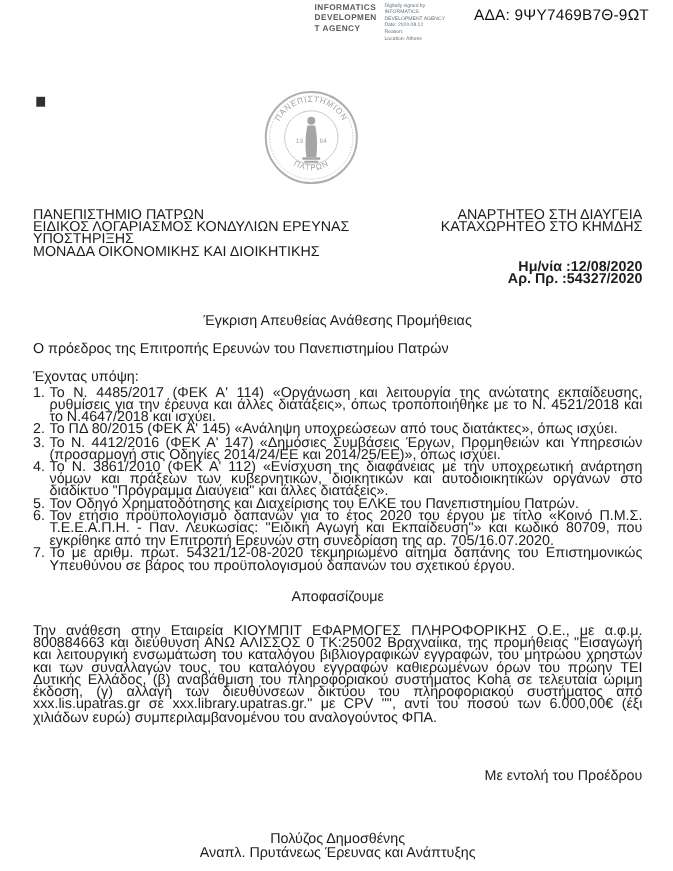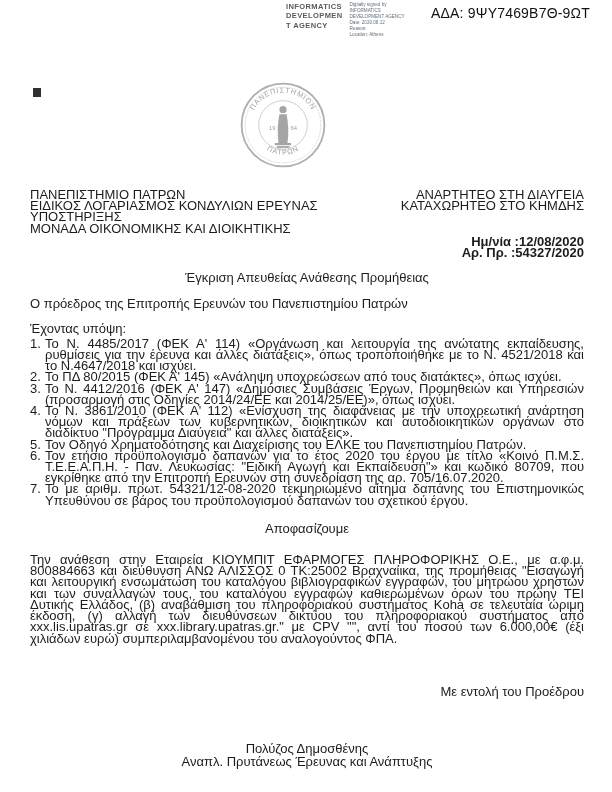--- a/index.html
+++ b/index.html
@@ -19,21 +19,21 @@
 
   .scan-mark { position:absolute; left:33px; top:88px; width:8px; height:9px; background:#303030; }
 
   .seal { position:absolute; left:238px; top:80px; width:90px; height:90px; opacity:.8; }
 
   .content { position:absolute; left:30px; top:189px; width:554px; font-size:13px; line-height:11.2px; }
   .header-row { display:flex; justify-content:space-between; }
   .h-left span, .h-right span { display:block; }
   .h-right { text-align:right; }
   .meta { text-align:right; margin-top:2px; font-weight:700; }
-  .title { text-align:center; margin-top:14px; }
+  .title { text-align:center; margin-top:27px; }
   .intro { margin-top:15px; }
   .having { margin-top:13px; }
   .list { margin-top:4px; }
   .li { display:flex; }
   .li .num { width:15px; flex:none; }
   .li .txt { flex:1; text-align:justify; }
   .decision-heading { text-align:center; margin-top:17px; }
   .decision { margin-top:20px; text-align:justify; }
   .by-order { text-align:right; margin-top:42px; }
   .signer { text-align:center; margin-top:46px; }

